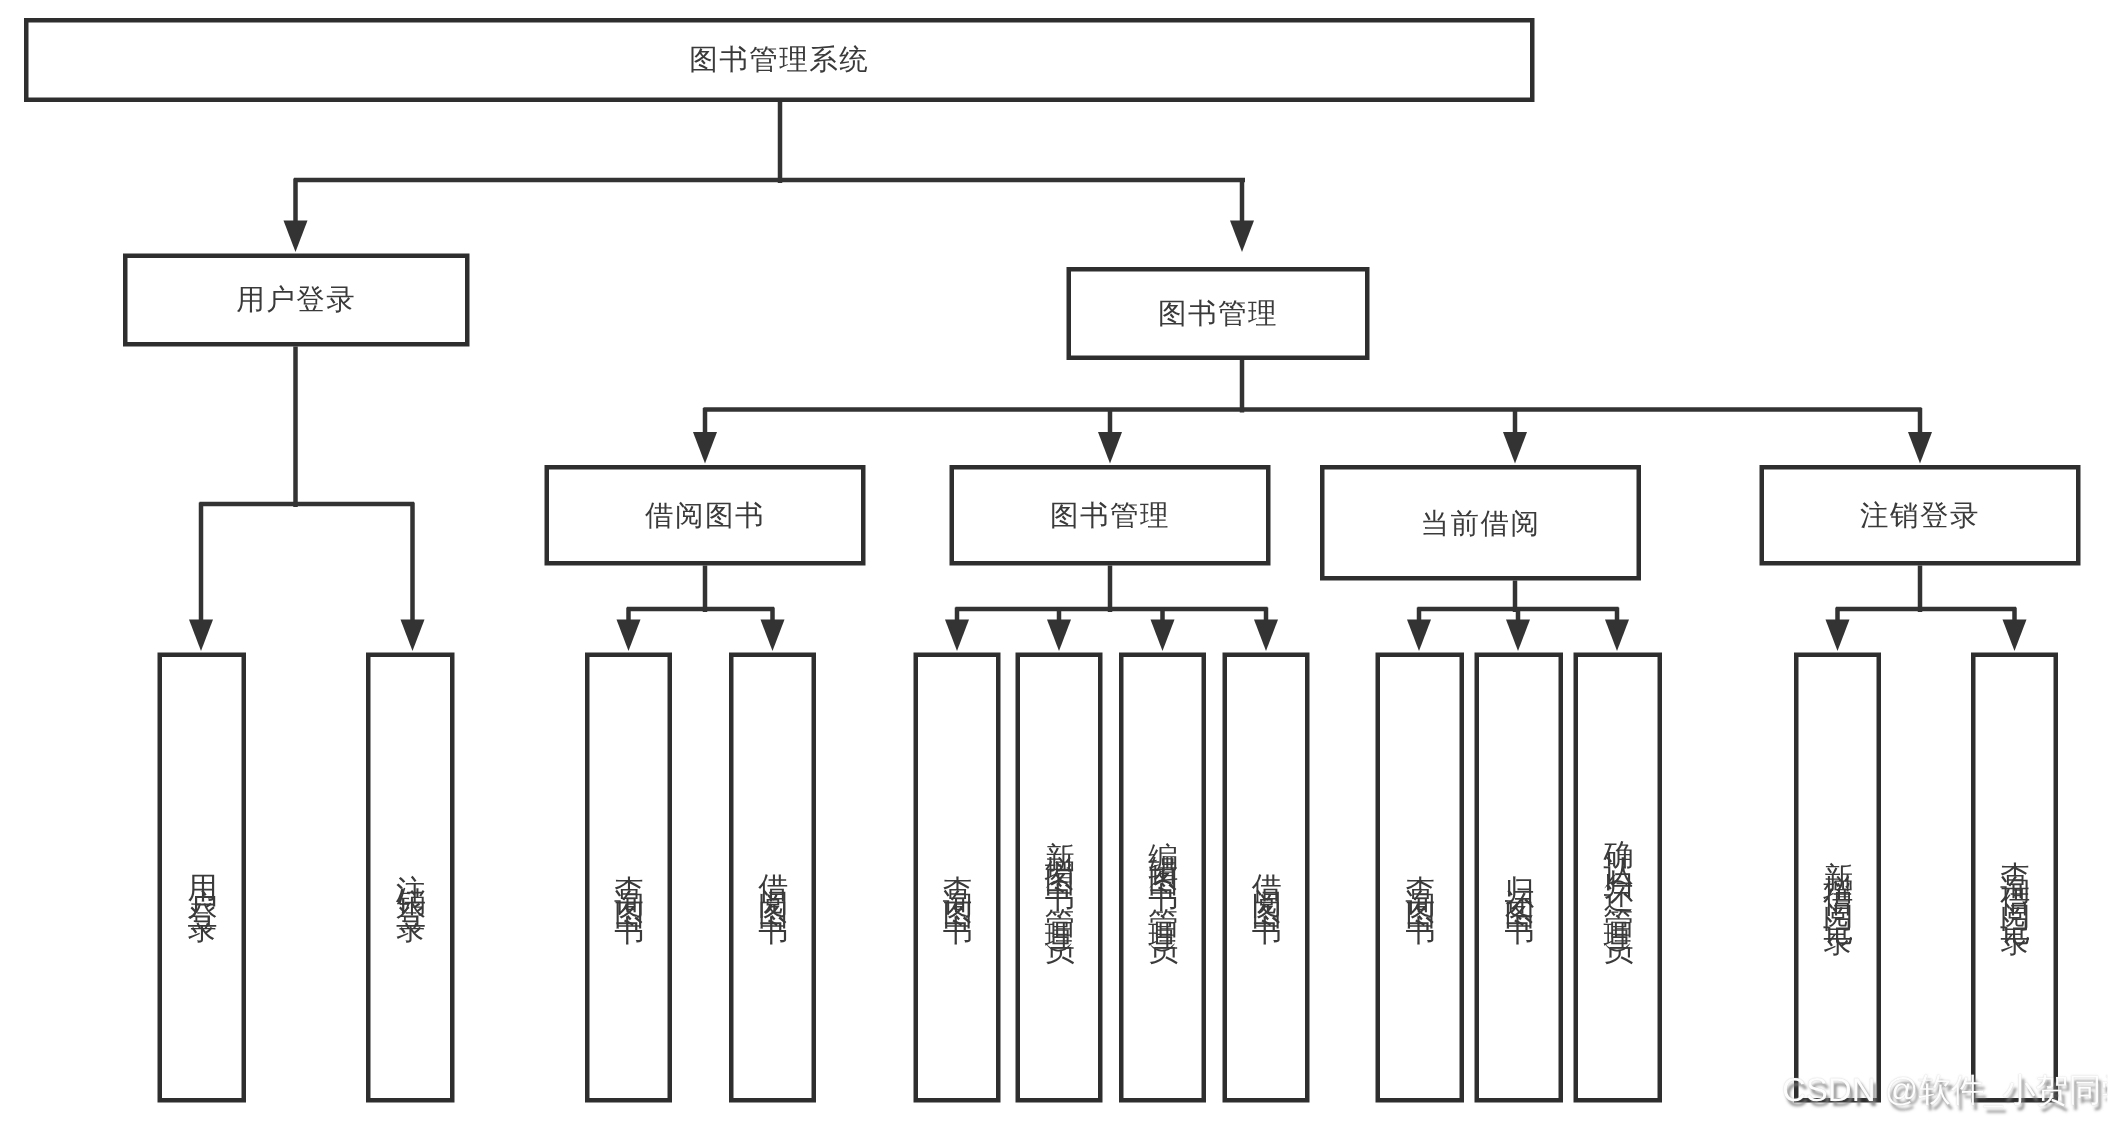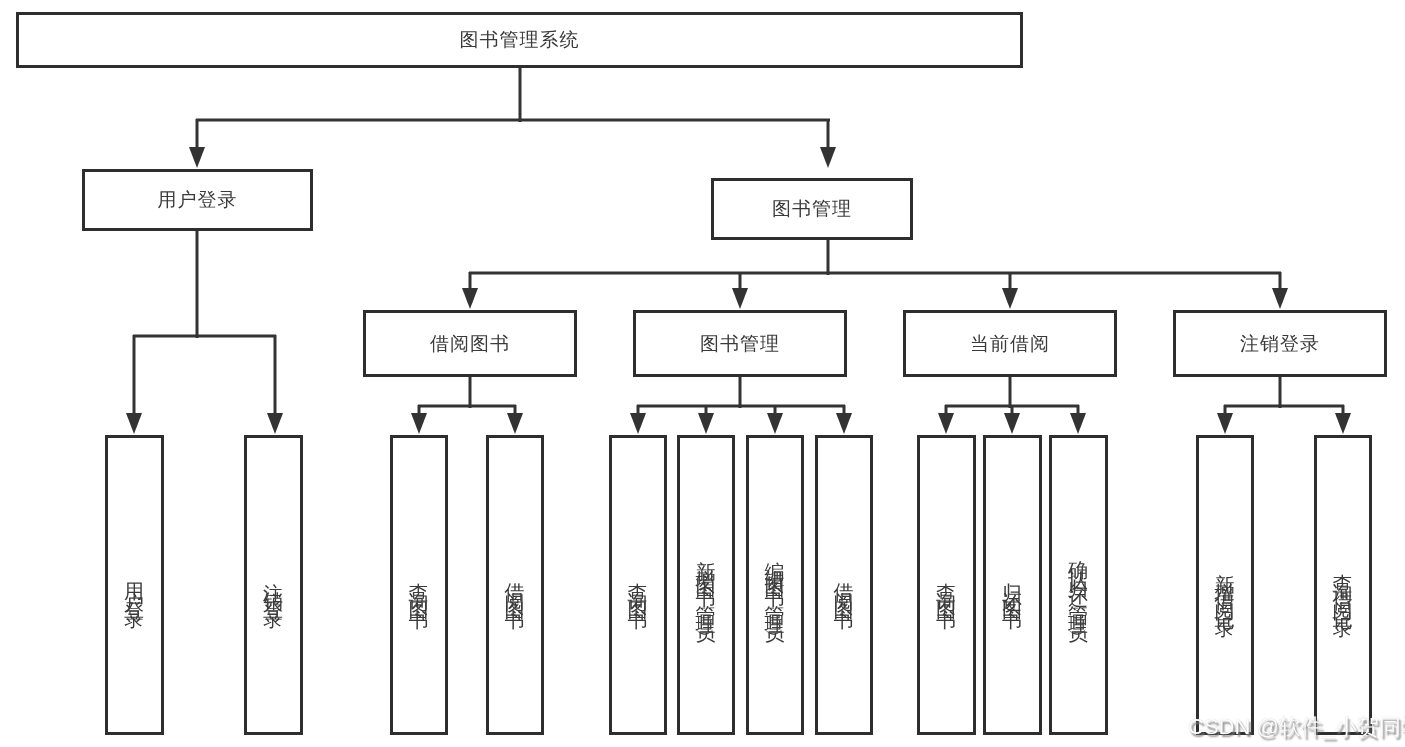--- a/index.html
+++ b/index.html
@@ -112,21 +112,21 @@
   <div class="box hbox" style="left:711px;top:178px;width:202px;height:62px">
     <span class="lbl">图书管理</span>
   </div>
 
   <div class="box hbox" style="left:363px;top:310px;width:214px;height:67px">
     <span class="lbl">借阅图书</span>
   </div>
   <div class="box hbox" style="left:633px;top:310px;width:214px;height:67px">
     <span class="lbl">图书管理</span>
   </div>
-  <div class="box hbox" style="left:903px;top:310px;width:214px;height:67px">
+  <div class="box hbox" style="left:880px;top:310px;width:214px;height:77px">
     <span class="lbl">当前借阅</span>
   </div>
   <div class="box hbox" style="left:1173px;top:310px;width:214px;height:67px">
     <span class="lbl">注销登录</span>
   </div>
 
   <div class="box vbox" style="left:105px;top:435px;width:59px;height:300px">
     <span class="lbl">用户登录</span>
   </div>
   <div class="box vbox" style="left:244px;top:435px;width:59px;height:300px">

